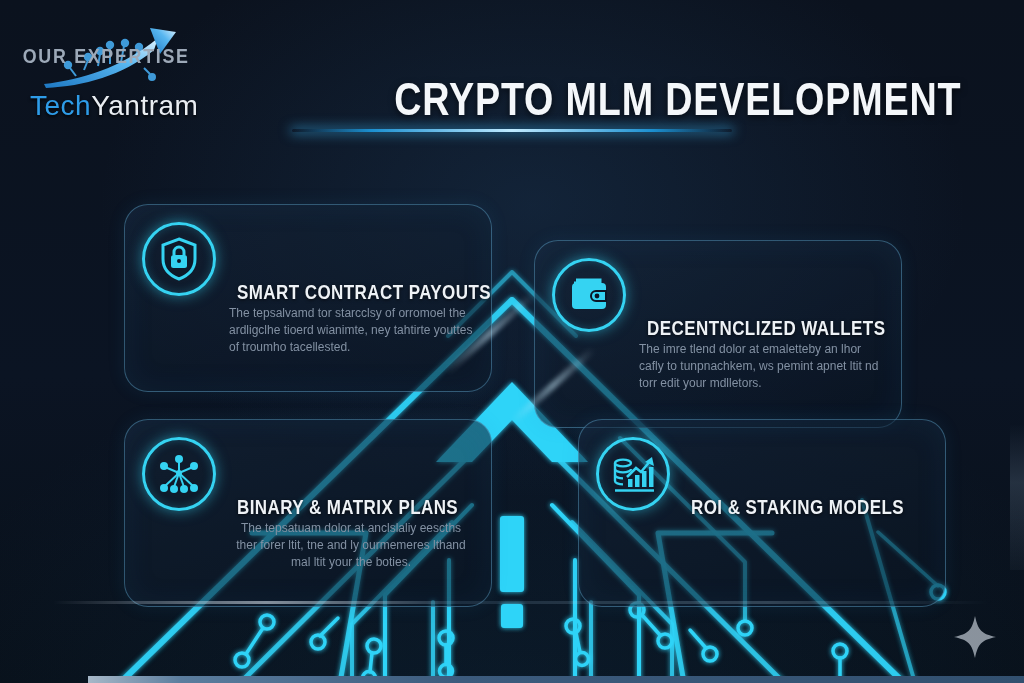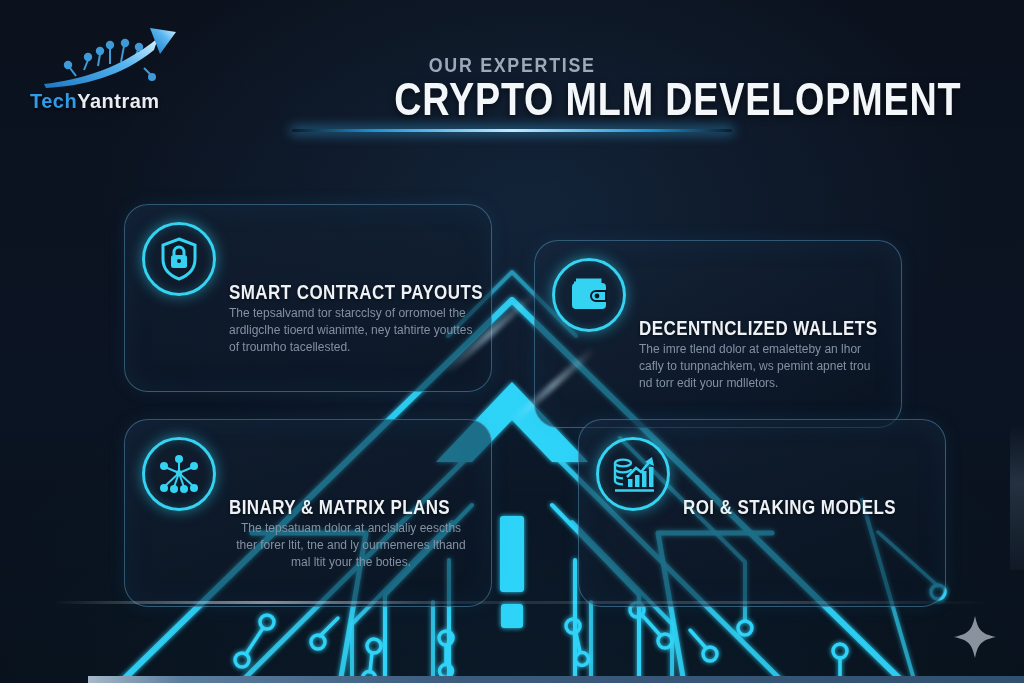--- a/index.html
+++ b/index.html
@@ -7,59 +7,59 @@
     position:relative;width:1024px;height:683px;overflow:hidden;
     font-family:"Liberation Sans", sans-serif;
     background:
       radial-gradient(620px 420px at 52% 30%, rgba(38,78,118,.28), rgba(0,0,0,0) 70%),
       radial-gradient(900px 600px at 50% 110%, rgba(20,60,95,.25), rgba(0,0,0,0) 70%),
       linear-gradient(180deg,#0b121e 0%,#0b1423 55%,#081019 100%);
   }
   .abs{position:absolute;}
   
   .eyebrow{
-    left:0;right:0;top:44px;text-align:center;color:#9da9b8;
-    font-size:21px;font-weight:700;letter-spacing:2px;margin-top:9px;
+    left:8px;right:0;top:44px;text-align:left;color:#9da9b8;
+    font-size:21px;font-weight:700;letter-spacing:2px;
   }
   .eyebrow .cond{display:inline-block;transform:scaleX(.85);}
   .main-title{
     left:0;right:0;top:72px;text-align:right;color:#f4f7fa;
     font-size:46px;font-weight:800;letter-spacing:1px;
     text-shadow:0 2px 8px rgba(0,0,0,.6);
   }
   .main-title .cond{display:inline-block;transform:scaleX(.82);white-space:nowrap;}
   .title-underline{
     left:292px;top:129px;width:440px;height:3px;border-radius:2px;
     background:linear-gradient(90deg,rgba(0,0,0,0),#1b8fd0 18%,#bfeaff 50%,#1b8fd0 82%,rgba(0,0,0,0));
     box-shadow:0 0 12px 2px rgba(60,180,240,.55);
   }
   
   .logo{left:26px;top:22px;width:185px;height:100px;}
-  .logo-text{position:absolute;left:4px;top:68px;font-size:20px;font-weight:700;letter-spacing:.5px;
+  .logo-text{position:absolute;left:4px;top:68px;font-size:28px;font-weight:400;letter-spacing:.5px;
     text-shadow:0 2px 3px rgba(0,0,0,.8);}
   .logo-tech{color:#2e9ce8;}
   .logo-yantram{color:#e9edf2;}
   
   .card{
     width:366px;height:186px;border-radius:24px;
     background:linear-gradient(160deg,rgba(22,38,58,.55),rgba(10,20,34,.55));
     border:1px solid rgba(110,195,240,.38);
     box-shadow:0 0 18px rgba(40,140,200,.10), inset 0 0 30px rgba(30,90,140,.12);
   }
   .card-1{left:124px;top:204px;}
   .card-2{left:534px;top:204px;margin-top:36px;}
   .card-3{left:124px;top:419px;text-align:center;}
   .card-4{left:534px;top:419px;margin-left:44px;}
   .icon-ring{
     position:absolute;left:17px;top:17px;width:68px;height:68px;border-radius:50%;
     border:3px solid #35d3f2;display:flex;align-items:center;justify-content:center;
     box-shadow:0 0 14px rgba(53,211,242,.55), inset 0 0 10px rgba(53,211,242,.25);
   }
   .card-title{
-    position:absolute;left:104px;top:76px;color:#eef2f6;font-size:20px;font-weight:800;
+    position:absolute;left:112px;top:76px;color:#eef2f6;font-size:20px;font-weight:800;
     letter-spacing:.5px;white-space:nowrap;text-shadow:0 1px 4px rgba(0,0,0,.7);
   }
   .card-title .cond{display:inline-block;transform:scaleX(.85);transform-origin:left center;}
   .card-body{
     position:absolute;left:104px;top:100px;width:244px;color:#8391a3;
     font-size:12px;line-height:1.42;
   }
   
   .streak{
     left:0;top:601px;width:1024px;height:3px;pointer-events:none;
@@ -216,21 +216,21 @@
   <div class="abs card card-2">
     <div class="icon-ring">
       <svg width="42" height="40" viewBox="0 0 42 40">
         <path d="M 6 8 L 32 8 L 32 5 L 8 5" fill="none" stroke="#35d3f2" stroke-width="3"></path>
         <rect x="4" y="8" width="34" height="26" rx="4" fill="#35d3f2"></rect>
         <path d="M 38 16 h -10 a 5 5 0 0 0 0 10 h 10 z" fill="#35d3f2" stroke="#0b1626" stroke-width="2"></path>
         <circle cx="29" cy="21" r="2.4" fill="#0b1626"></circle>
       </svg>
     </div>
     <div class="card-title"><span class="cond">DECENTNCLIZED WALLETS</span></div>
-    <div class="card-body">The imre tlend dolor at emaletteby an lhor cafly to tunpnachkem, ws pemint apnet trou nd torr edit your mdlletors.</div>
+    <div class="card-body">The imre tlend dolor at emaletteby an lhor cafly to tunpnachkem, ws pemint apnet ltit nd torr edit your mdlletors.</div>
   </div>
 
   <div class="abs card card-3">
     <div class="icon-ring">
       <svg width="44" height="42" viewBox="0 0 44 42">
         <g stroke="#35d3f2" stroke-width="2">
           <path d="M 22 20 L 22 7"></path>
             <path d="M 22 20 L 8 14"></path>
             <path d="M 22 20 L 36 14"></path>
           <path d="M 22 20 L 8 33"></path>

